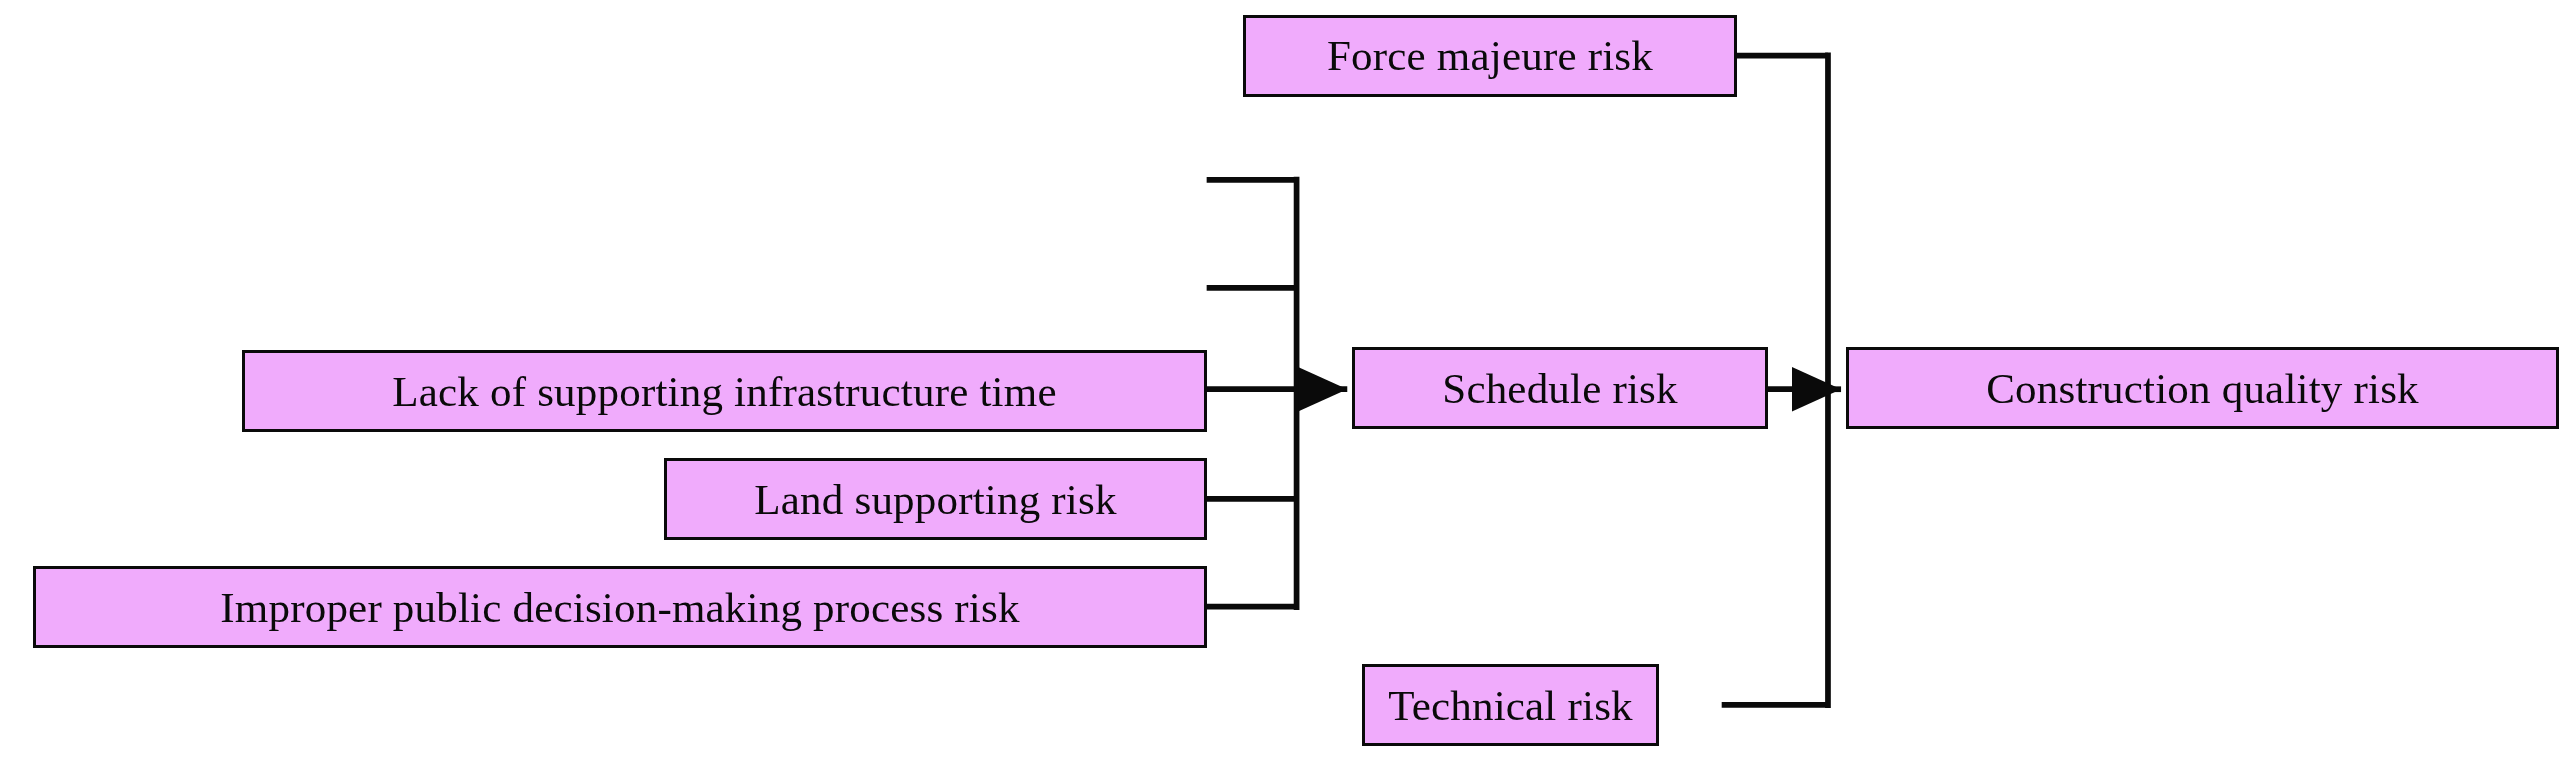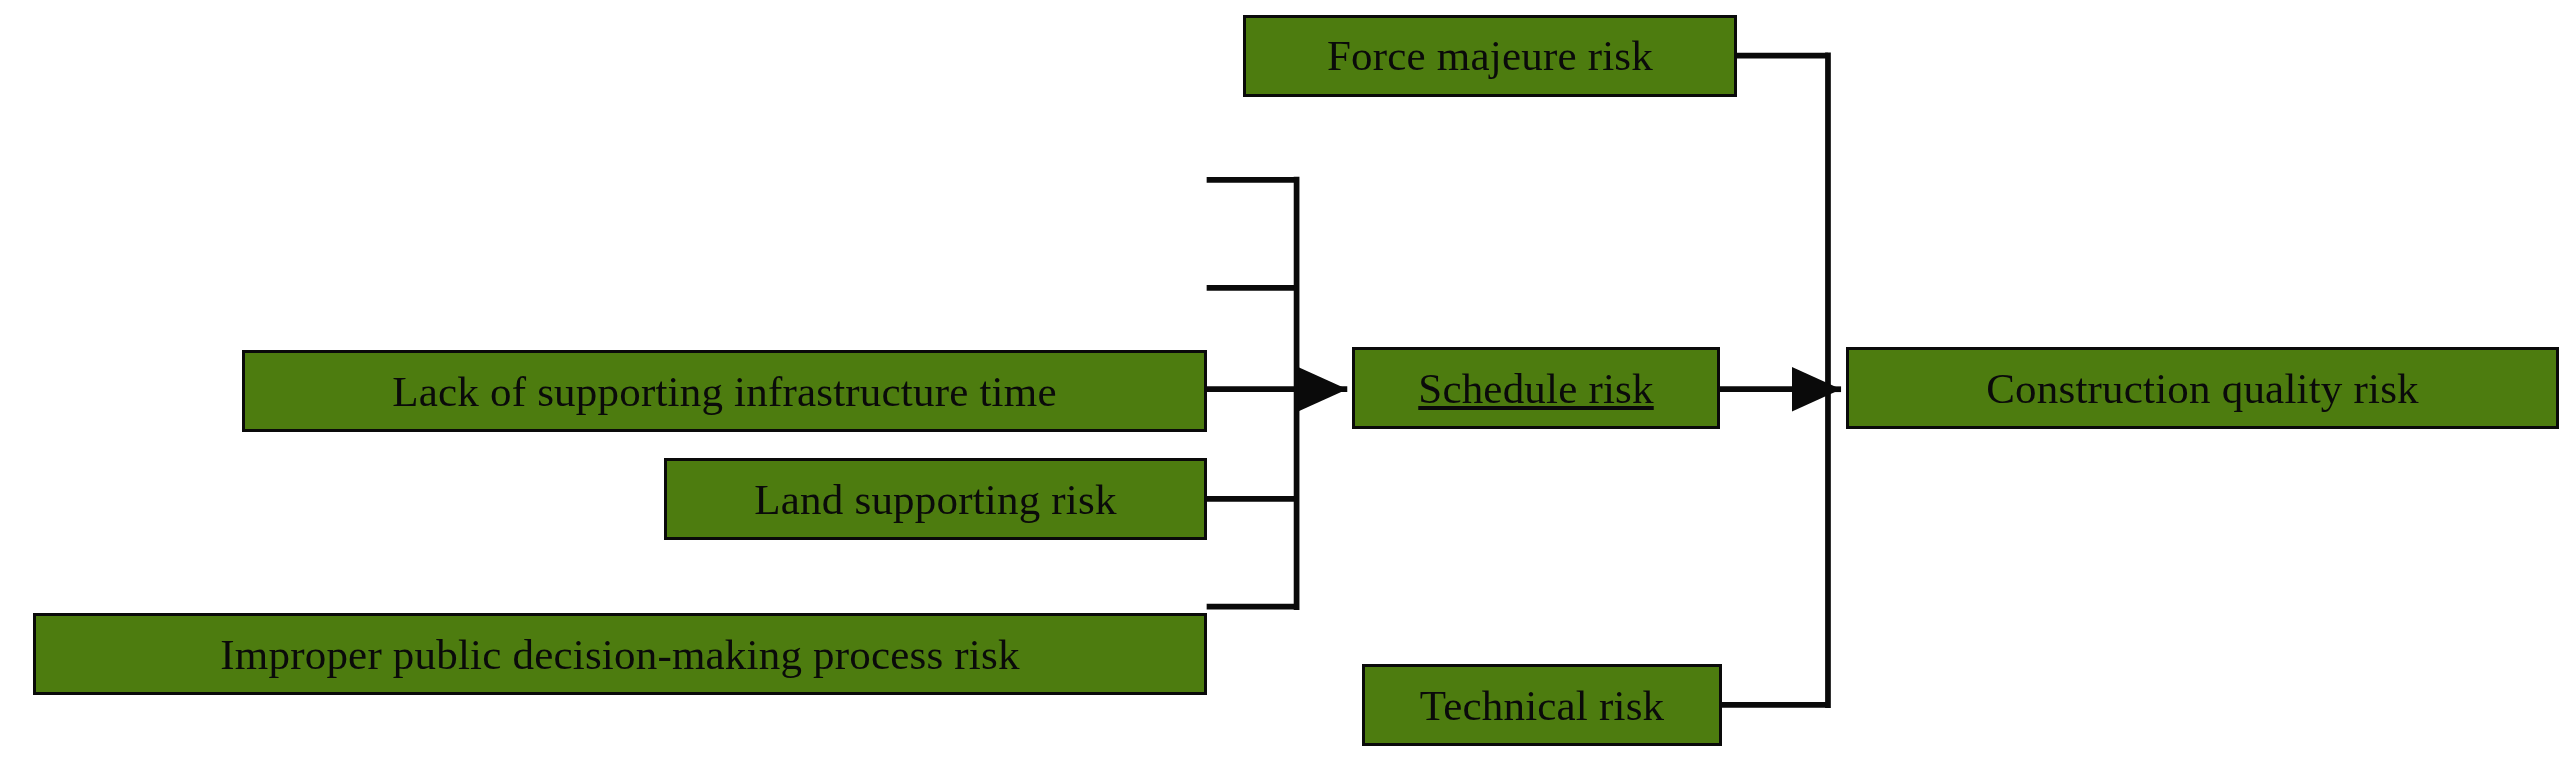--- a/index.html
+++ b/index.html
@@ -22,21 +22,21 @@
     position: absolute;
     left: 0;
     top: 0;
     width: 2576px;
     height: 767px;
     pointer-events: none;
   }
   .node {
     position: absolute;
     box-sizing: border-box;
-    background: #4d7c0f;
+    background: #f0abfc;
     border: 3.3px solid #0a0a0a;
     display: flex;
     align-items: center;
     justify-content: center;
     color: #0a0a0a;
     line-height: 1;
     white-space: nowrap;
     letter-spacing: 0.2px;
   }
   .node-label {
@@ -77,30 +77,30 @@
       <line x1="2236" y1="476" x2="2252" y2="476" stroke="#0a0a0a" stroke-width="7" marker-end="url(#arrowhead)"></line>
     </g>
   </svg>
 
   <div class="node" style="left: 242px; top: 350px; width: 965px; height: 82px; font-size: 43px;">
     <span class="node-label">Lack of supporting infrastructure time</span>
   </div>
   <div class="node" style="left: 664px; top: 458px; width: 543px; height: 82px; font-size: 43px;">
     <span class="node-label">Land supporting risk</span>
   </div>
-  <div class="node" style="left: 33px; top: 566px; width: 1174px; height: 82px; font-size: 43px; margin-top: 47px;">
+  <div class="node" style="left: 33px; top: 566px; width: 1174px; height: 82px; font-size: 43px;">
     <span class="node-label">Improper public decision-making process risk</span>
   </div>
   <div class="node" style="left: 1243px; top: 14.7px; width: 494px; height: 82px; font-size: 43px;">
     <span class="node-label">Force majeure risk</span>
   </div>
-  <div class="node" style="left: 1352px; top: 347px; width: 368px; height: 82px; font-size: 43px; text-decoration: underline;">
+  <div class="node" style="left: 1352px; top: 347px; width: 416px; height: 82px; font-size: 43px;">
     <span class="node-label">Schedule risk</span>
   </div>
-  <div class="node" style="left: 1362px; top: 664px; width: 360px; height: 82px; font-size: 43px;">
+  <div class="node" style="left: 1362px; top: 664px; width: 297px; height: 82px; font-size: 43px;">
     <span class="node-label">Technical risk</span>
   </div>
   <div class="node" style="left: 1846px; top: 347px; width: 713px; height: 82px; font-size: 43px;">
     <span class="node-label">Construction quality risk</span>
   </div>
 
 </div>
 
 
 </body></html>

